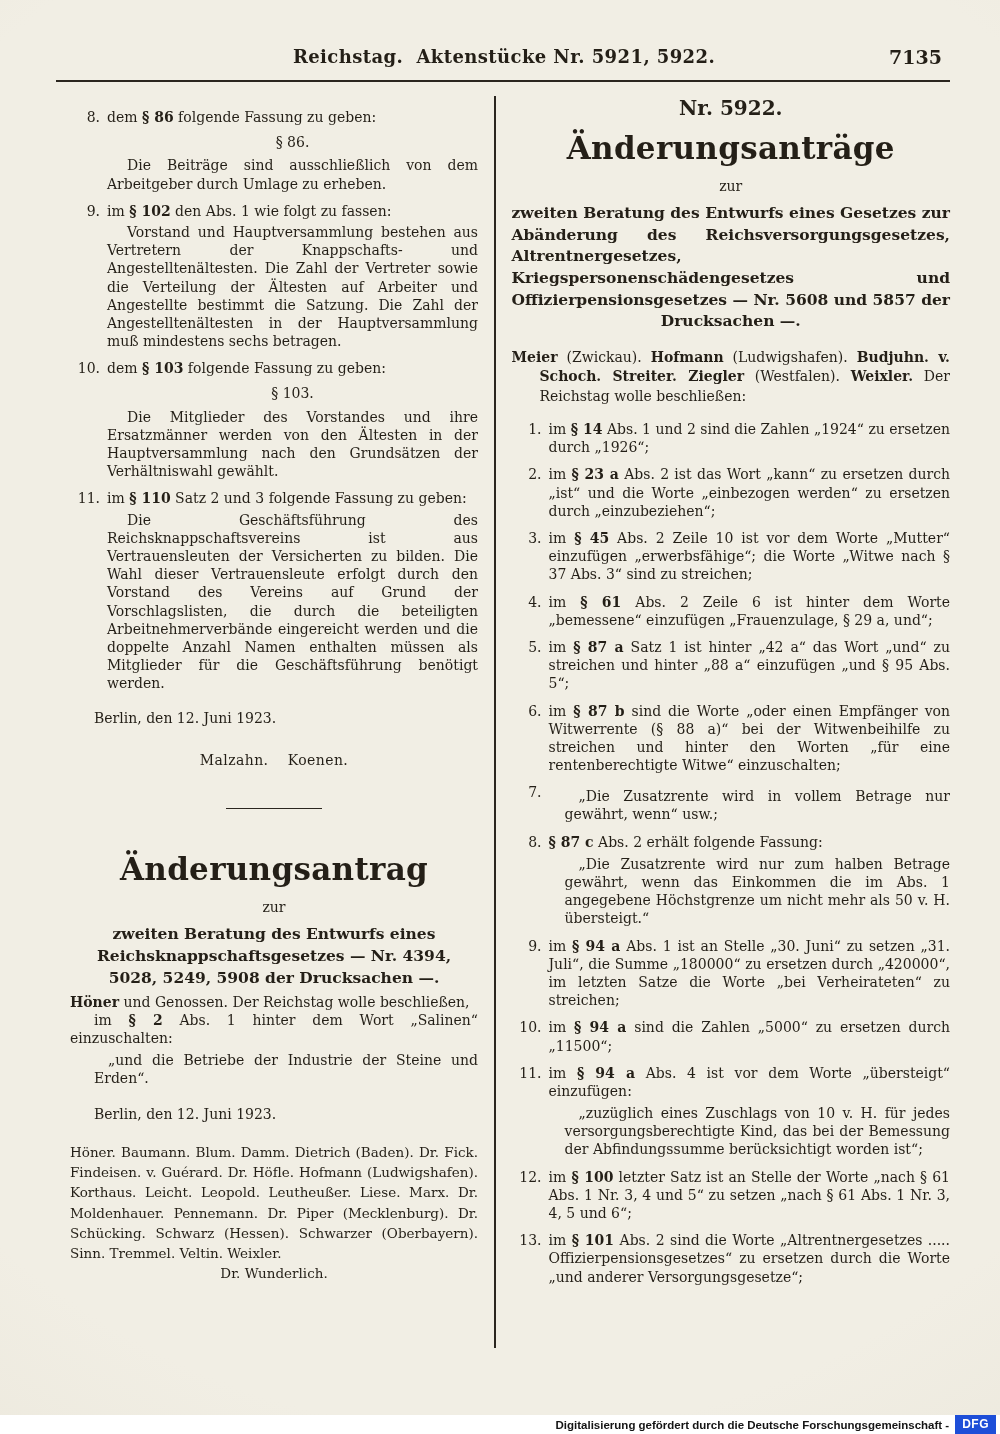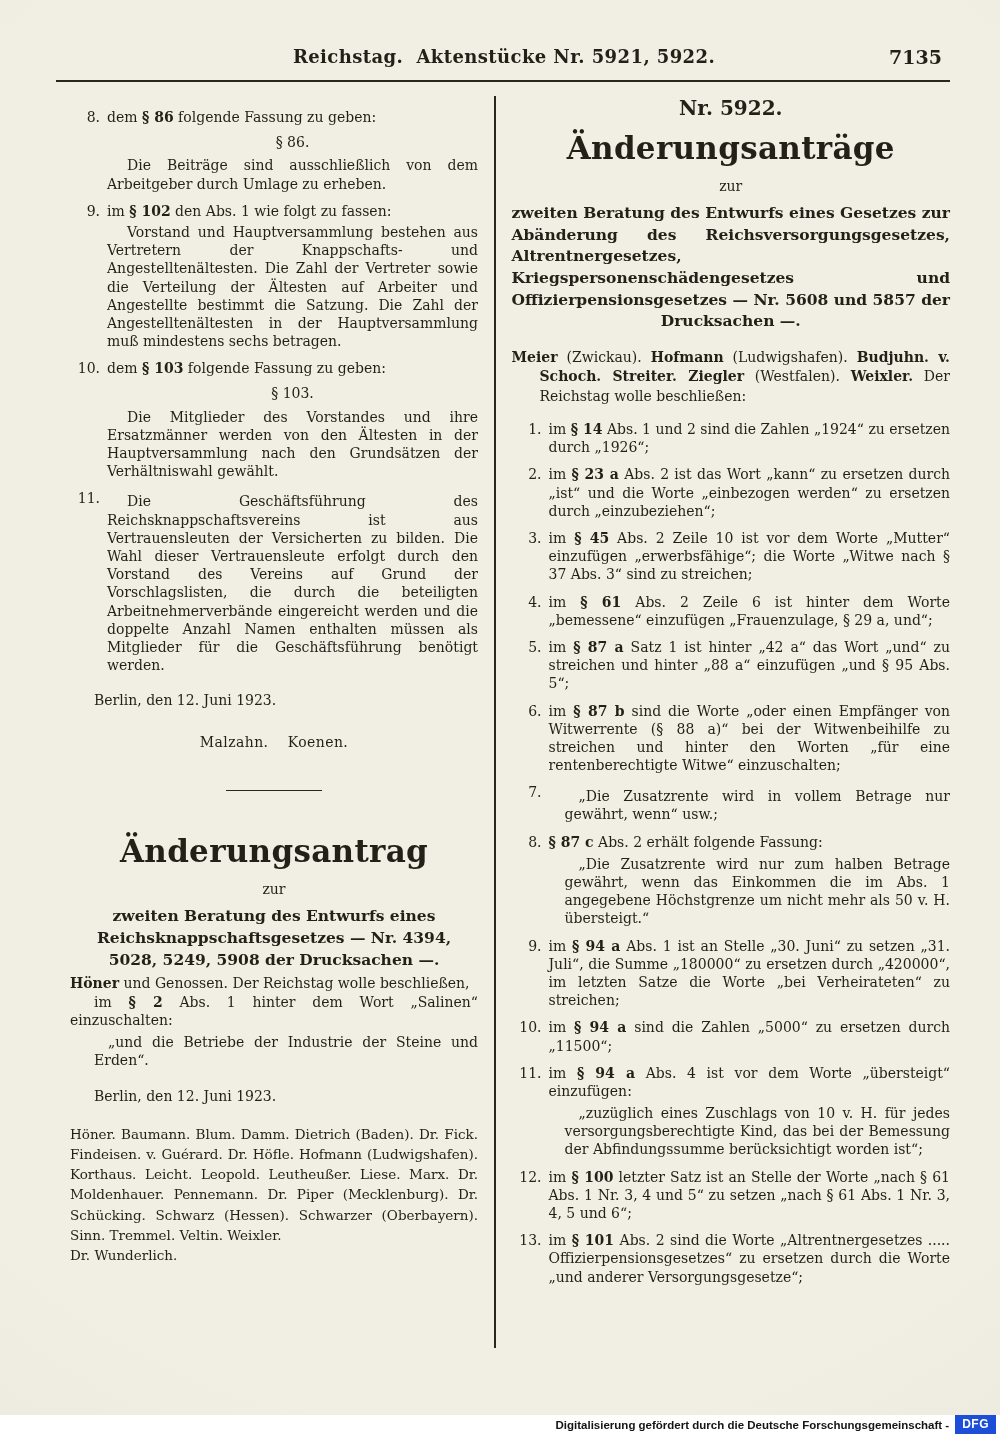--- a/index.html
+++ b/index.html
@@ -47,21 +47,21 @@
   .doc-number { text-align: center; font-weight: bold; font-size: 20px; }
   .doc-title { text-align: center; font-weight: bold; font-size: 31px; margin: 10px 0 0 0; letter-spacing: .3px; }
   .doc-zur { text-align: center; font-size: 14px; margin-top: 12px; }
   .doc-subtitle { text-align: center; font-weight: bold; font-size: 15.5px; line-height: 1.4; margin-top: 8px; }
   .subtitle-right { text-align: justify; text-align-last: center; }
 
   .body-para { font-size: 14px; line-height: 1.32; text-align: justify; }
   .clause { margin-top: 0; text-indent: 24px; }
   .quote-para { font-size: 14px; line-height: 1.32; text-align: justify; margin: 3px 0 0 24px; text-indent: 14px; }
   .names-para { font-size: 13.5px; line-height: 1.5; text-align: justify; margin-top: 20px; }
-  .names-last { font-size: 13.5px; line-height: 1.5; text-align: left; }
+  .names-last { font-size: 13.5px; line-height: 1.5; text-align: center; }
 
   .sponsors { font-size: 14px; line-height: 1.38; text-align: justify; margin: 16px 0 14px 0; padding-left: 28px; text-indent: -28px; }
 
   
   .dfg-footer {
     position: absolute; left: 0; right: 0; bottom: 0; height: 19px;
     background: #ffffff; display: flex; align-items: center; justify-content: flex-end;
     gap: 6px; padding-right: 4px;
   }
   .dfg-text { font-family: "Liberation Sans", sans-serif; font-size: 11.5px; font-weight: bold; color: #141414; }
@@ -104,20 +104,21 @@
             <span class="num">10.</span>
             <div class="item-body">
               <p class="item-head"><span>dem </span><span class="bld">§ 103</span><span> folgende Fassung zu geben:</span></p>
               <p class="sub-center">§ 103.</p>
               <p class="sub-para">Die Mitglieder des Vorstandes und ihre Ersatzmänner werden von den Ältesten in der Hauptversammlung nach den Grundsätzen der Verhältniswahl gewählt.</p>
             </div>
           </div>
           <div class="num-item">
             <span class="num">11.</span>
             <div class="item-body">
+              <p class="item-head"><span>im </span><span class="bld">§ 110</span><span> Satz 2 und 3 folgende Fassung zu geben:</span></p>
               <p class="sub-para">Die Geschäftsführung des Reichsknappschaftsvereins ist aus Vertrauensleuten der Versicherten zu bilden. Die Wahl dieser Vertrauensleute erfolgt durch den Vorstand des Vereins auf Grund der Vorschlagslisten, die durch die beteiligten Arbeitnehmerverbände eingereicht werden und die doppelte Anzahl Namen enthalten müssen als Mitglieder für die Geschäftsführung benötigt werden.</p>
             </div>
           </div>
         </div>
 
       <p class="date-line">Berlin, den 12. Juni 1923.</p>
       <p class="signatures">Malzahn.    Koenen.</p>
 
       <div class="divider"></div>
 

